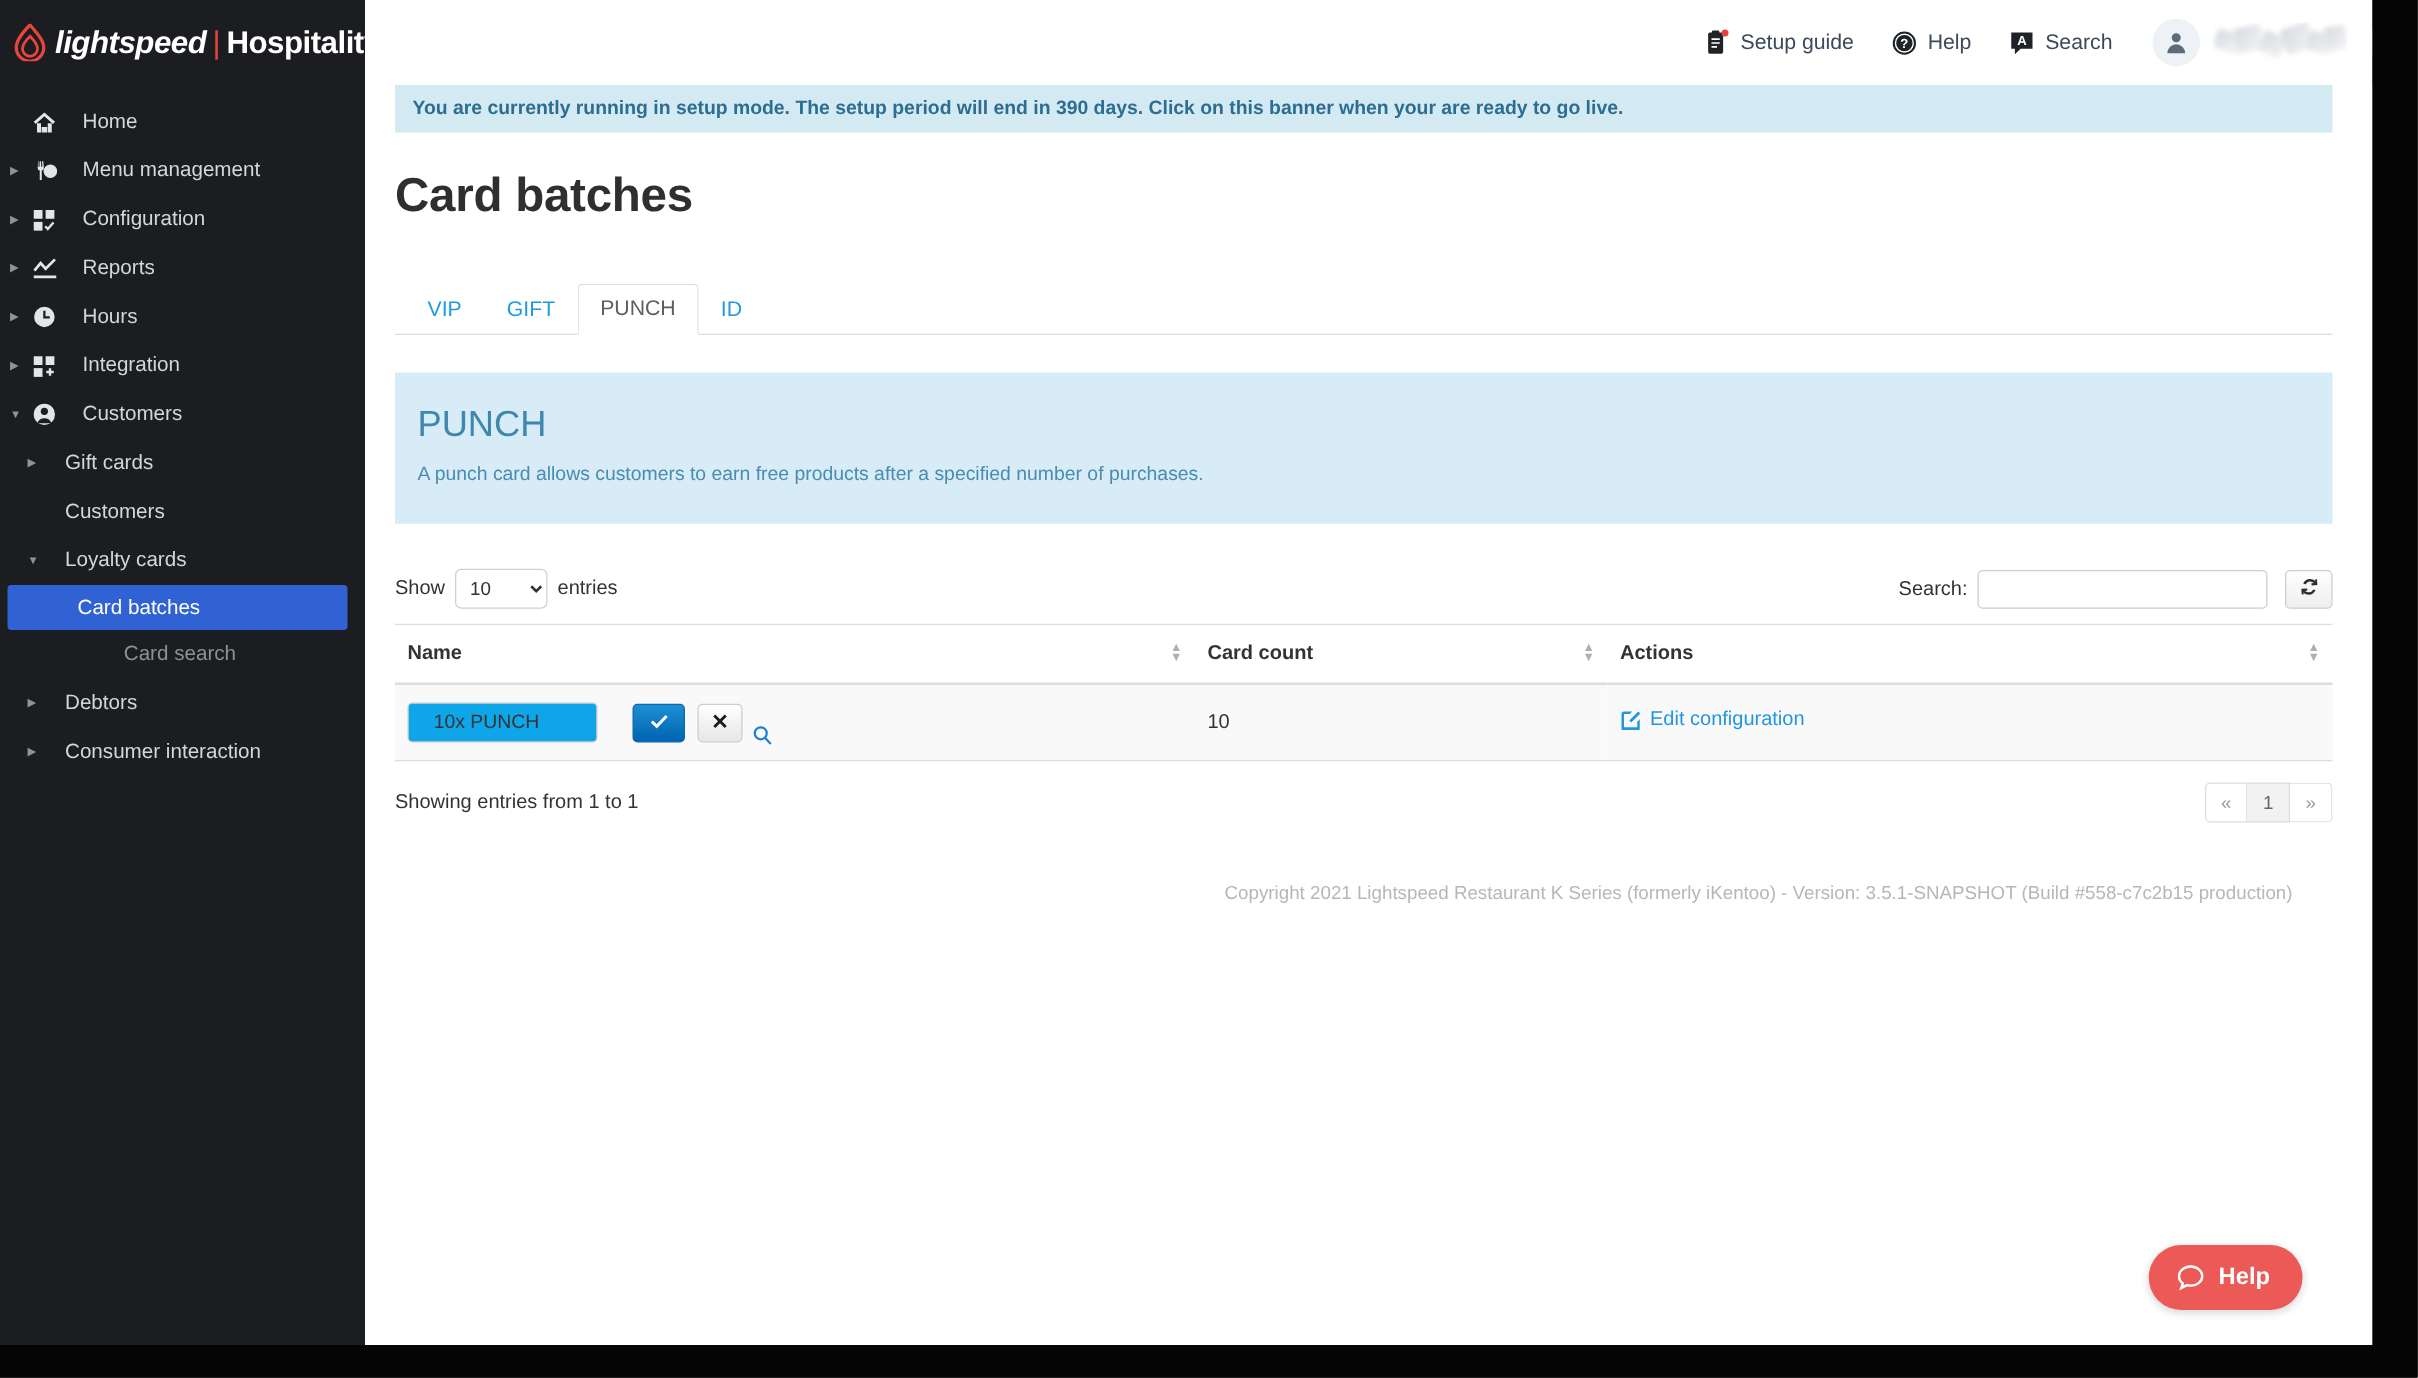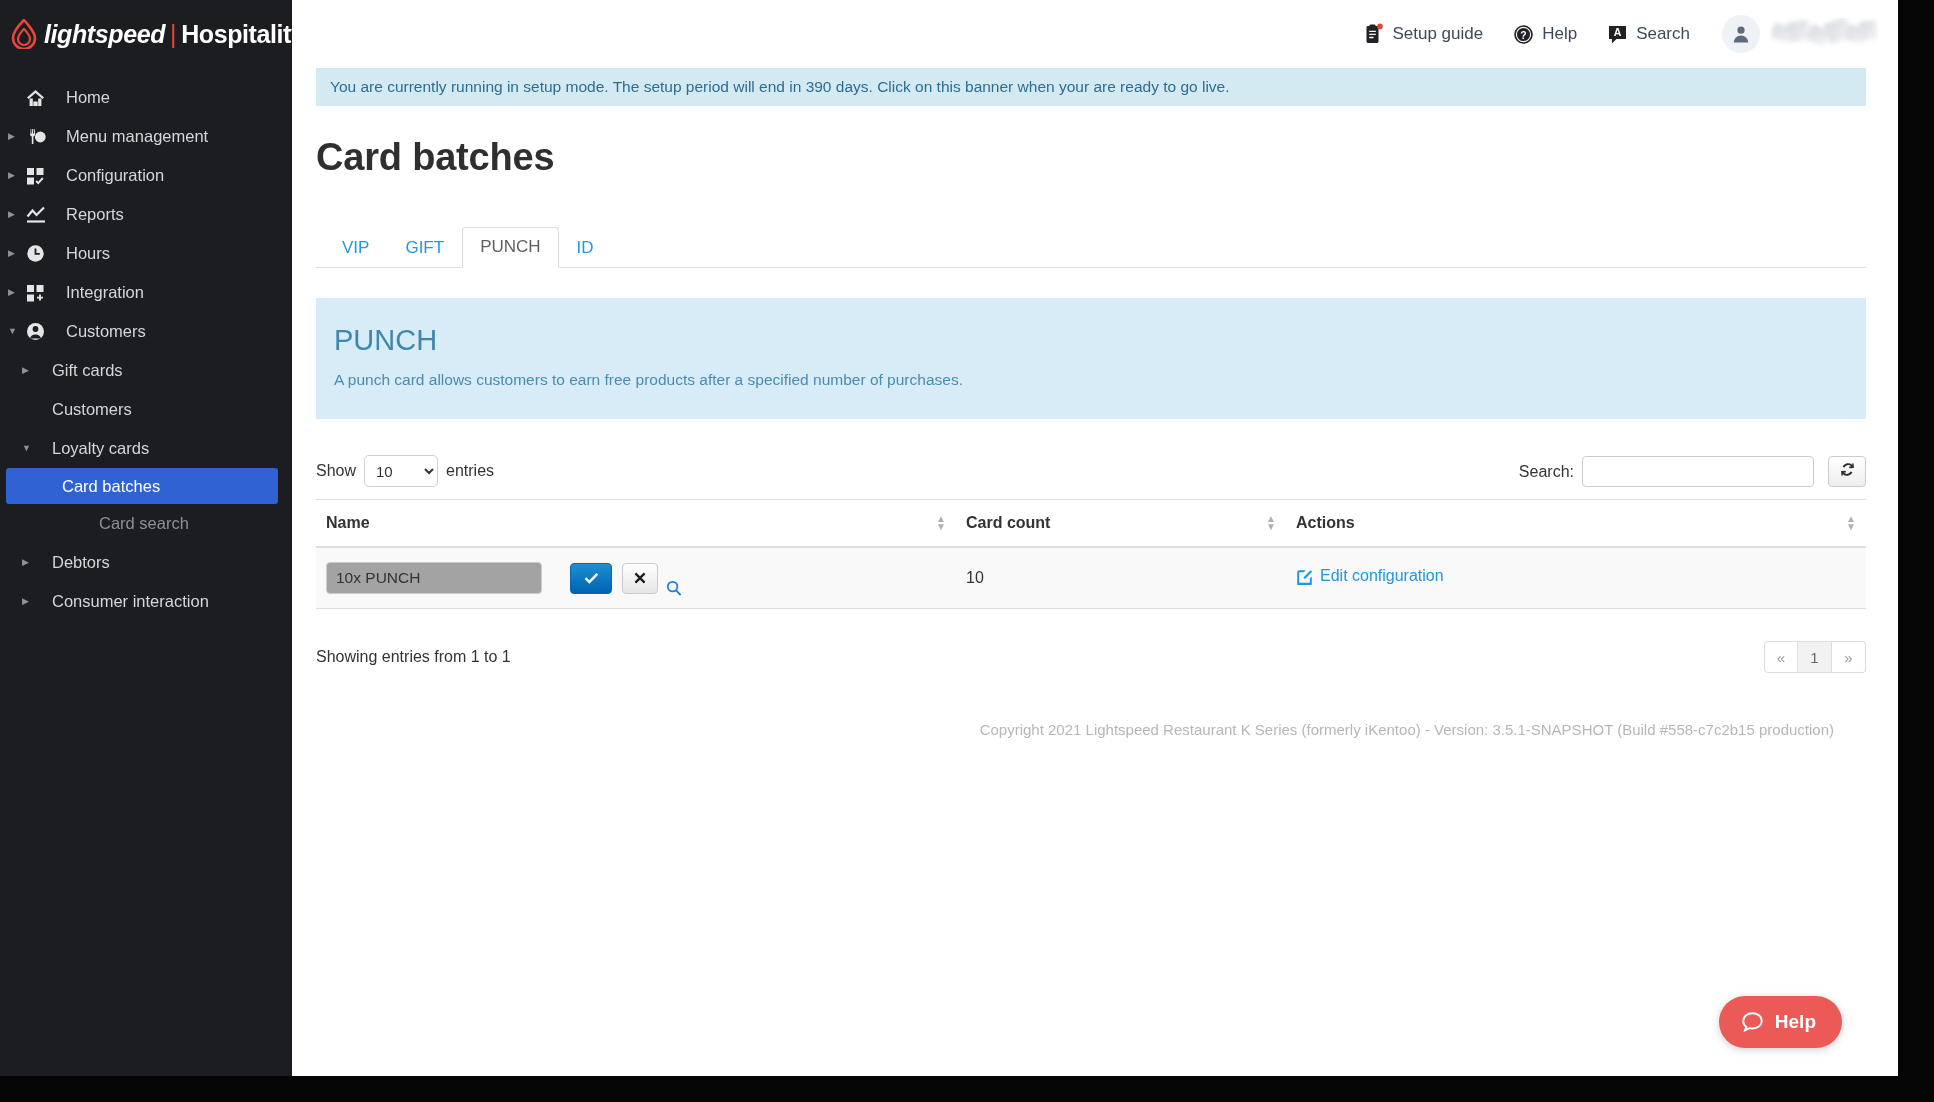--- a/index.html
+++ b/index.html
@@ -147,21 +147,21 @@
     margin: 0 32px 0 24px;
     height: 38px;
     background: #d4eaf3;
     display: flex;
     align-items: center;
     padding-left: 14px;
     cursor: pointer;
   }
   .setup-banner .txt {
     font-size: 15.5px;
-    font-weight: normal;
+    font-weight: bold;
     color: #2c6d92;
   }
   .page-title {
     margin: 30px 0 0 24px;
     font-size: 38px;
     font-weight: bold;
     color: #2f2f2f;
     letter-spacing: -0.2px;
   }
   
@@ -275,28 +275,28 @@
     padding: 14px 10px;
     font-size: 16px;
     color: #333;
     background: #f9f9f9;
     vertical-align: middle;
   }
   .col-name { width: 640px; }
   .col-count { width: 330px; }
   .name-cell { display: flex; align-items: center; }
   .name-input {
-    width: 216px; height: 32px;
+    width: 152px; height: 32px;
     border: 1px solid #cccccc;
     border-radius: 4px;
     font-size: 15.5px;
-    padding: 0 9px;
+    padding: 0 20px;
     font-family: "Liberation Sans", sans-serif;
     color: #333;
-    background: #a3a3a3;
+    background: #0ea5e9;
   }
   .btn-ok {
     margin-left: 28px;
     width: 42px; height: 31px;
     background: linear-gradient(#1d8fd3,#0063b1);
     border: 1px solid #0a68ae;
     border-radius: 4px;
     color: #fff;
     display: flex; align-items: center; justify-content: center;
     cursor: pointer;
@@ -321,21 +321,21 @@
     display: inline-flex;
     align-items: center;
     cursor: pointer;
   }
   .edit-link .pen { margin-right: 7px; display: inline-flex; }
   
   .tbl-footer {
     display: flex;
     align-items: center;
     justify-content: space-between;
-    margin-top: 32px;
+    margin-top: 17px;
   }
   .showing { font-size: 16px; color: #333; }
   .pager { display: flex; }
   .pager .pg {
     min-width: 34px; height: 32px;
     border: 1px solid #dddddd;
     border-left: none;
     background: #ffffff;
     color: #9a9a9a;
     display: flex; align-items: center; justify-content: center;

